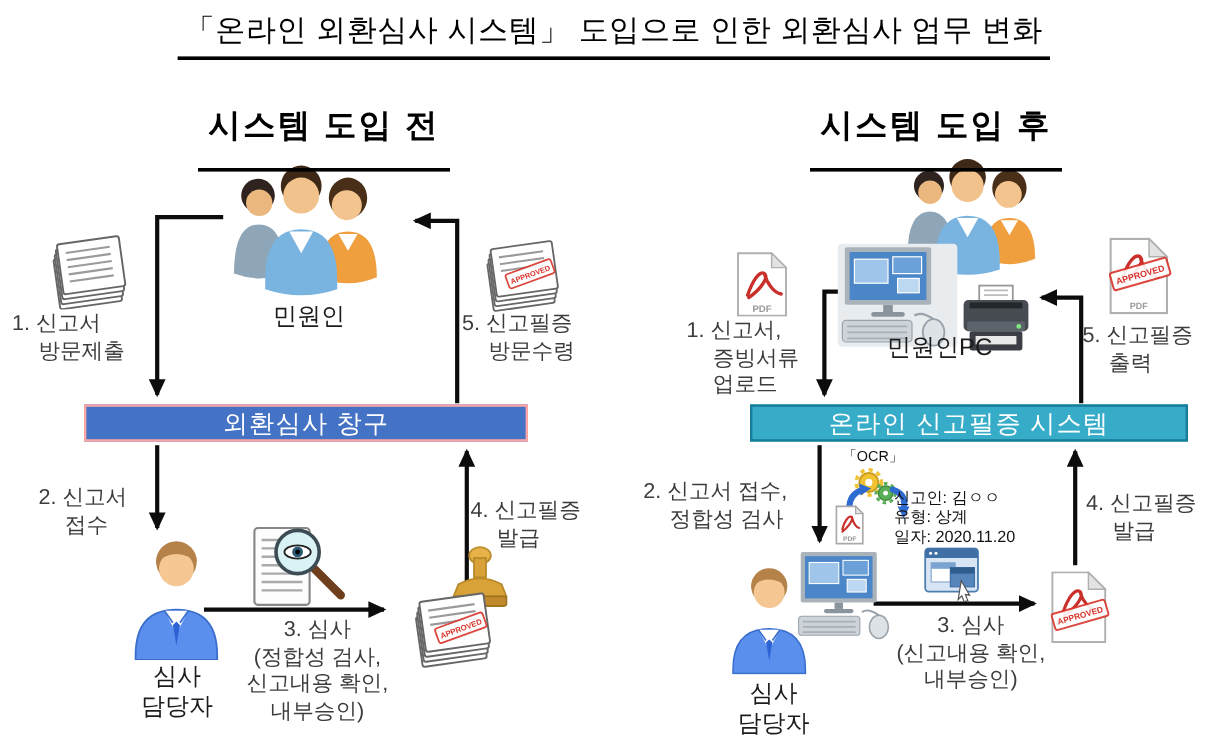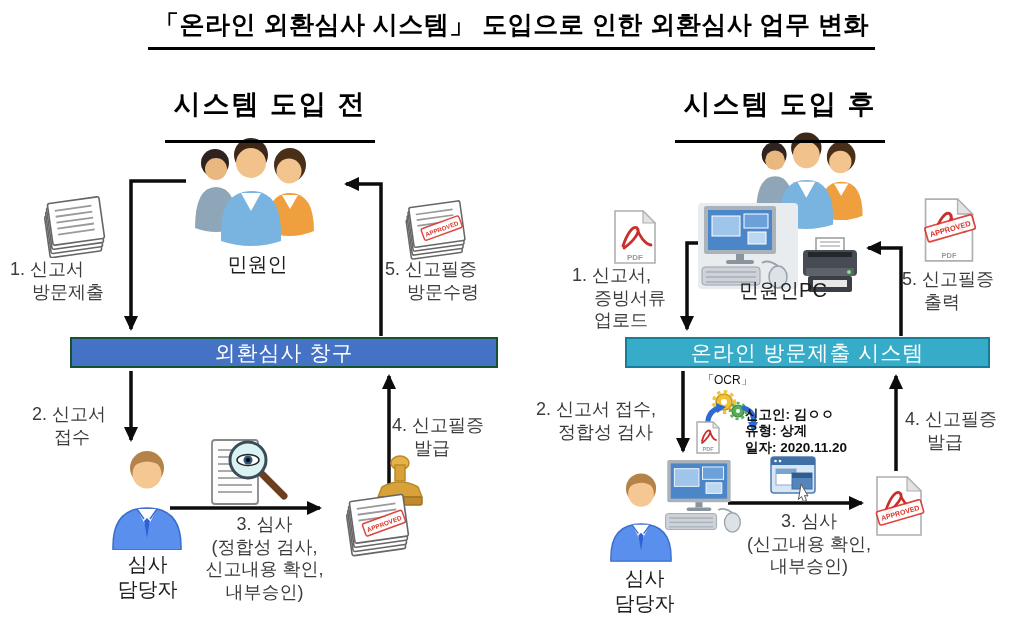--- a/index.html
+++ b/index.html
@@ -3,39 +3,39 @@
 <meta charset="utf-8">
 <style>
   html,body{margin:0;padding:0;background:#fff}
   #canvas{position:relative;width:1023px;height:625px;background:#fff;
           font-family:"Liberation Sans",sans-serif;overflow:hidden}
   .abs{position:absolute}
   svg{display:block}
 
   
   #title-wrap{left:0;top:8px;width:1023px;text-align:center}
-  #title-text{display:inline-block;font-size:25px;font-weight:bold;color:#000;
+  #title-text{display:inline-block;font-size:25px;font-weight:normal;color:#000;
               border-bottom:3px solid #000;padding:0 6px 6px;letter-spacing:.5px;white-space:nowrap}
   .col-heading{text-align:center;z-index:3}
   .col-heading span{display:inline-block;font-size:27px;font-weight:bold;color:#000;
                     border-bottom:3px solid #000;padding:0 8px 18px;letter-spacing:2px}
 
   
   .bar{height:31px;display:flex;align-items:center;justify-content:center;color:#fff;
        font-size:21px;letter-spacing:1px;box-sizing:border-box;z-index:2}
-  #bar-before{left:70px;top:337px;width:428px;background:#4472C4;border:2px solid #14532d}
+  #bar-before{left:70px;top:337px;width:370px;background:#4472C4;border:2px solid #fca5a5}
   #bar-after{left:625px;top:337px;width:365px;background:#37ACC8;border:2px solid #177D99}
 
   
   .step{font-size:18px;color:#3C3C3C;line-height:1.26;white-space:pre-line;z-index:3}
   .hang{text-align:left;text-indent:-22px;padding-left:22px}
   .ctr{text-align:center}
   .name-label{font-size:20px;color:#1c1c1c;text-align:center;white-space:pre-line;line-height:1.25;z-index:3}
   #ocr-title{font-size:12px;color:#111;z-index:3}
-  #ocr-output{font-size:13.5px;font-weight:bold;color:#111;line-height:1.22;white-space:pre-line;z-index:3}
+  #ocr-output{font-size:13.5px;font-weight:normal;color:#111;line-height:1.22;white-space:pre-line;z-index:3}
 
   .icon{z-index:2}
   #arrows{left:0;top:0;z-index:1;pointer-events:none}
 </style>
 </head>
 <body>
 
 <div id="canvas">
 
   <div class="abs" id="title-wrap">
@@ -235,21 +235,21 @@
   <svg class="abs icon" style="left:610px;top:210px" width="50" height="54" viewBox="0 0 50 54">
     <path d="M5,1 L33,1 L45,13 L45,53 L5,53 Z" fill="#fff" stroke="#b0b0b0" stroke-width="1.6"></path>
     <path d="M33,1 L33,13 L45,13 Z" fill="#e3e3e3" stroke="#b0b0b0" stroke-width="1.2"></path>
     <path d="M13,36 C17,24 23,15 27,18 C31,21 24,31 14,38 M27,18 C29,26 35,34 41,35" fill="none" stroke="#c9302c" stroke-width="2.8" stroke-linecap="round"></path>
     <text x="25" y="50" text-anchor="middle" font-size="8" font-weight="bold" fill="#999">PDF</text>
   </svg>
   <div class="abs step hang" style="left:572px;top:264px;width:120px">1. 신고서,
 증빙서류
 업로드</div>
 
-  <div class="abs bar" id="bar-after">온라인 방문제출 시스템</div>
+  <div class="abs bar" id="bar-after">온라인 신고필증 시스템</div>
 
   <div class="abs" id="ocr-title" style="left:702px;top:372px;width:90px">「OCR」</div>
   <svg class="abs icon" style="left:694px;top:390px" width="72" height="66" viewBox="0 0 72 66">
     <circle cx="30" cy="12" r="10.5" fill="none" stroke="#f1c232" stroke-width="3" stroke-dasharray="3.5,3.5"></circle>
     <circle cx="30" cy="12" r="8" fill="#f1c232" stroke="#c79a1d" stroke-width="1.5"></circle>
     <circle cx="30" cy="12" r="3" fill="#fff"></circle>
     <circle cx="44" cy="21" r="8" fill="none" stroke="#5aae57" stroke-width="2.5" stroke-dasharray="3,3"></circle>
     <circle cx="44" cy="21" r="6" fill="#5aae57" stroke="#3f8b3c" stroke-width="1.2"></circle>
     <circle cx="44" cy="21" r="2" fill="#fff"></circle>
     <path d="M14,38 Q12,22 25,18" fill="none" stroke="#2e6bd0" stroke-width="5" stroke-linecap="round"></path>

